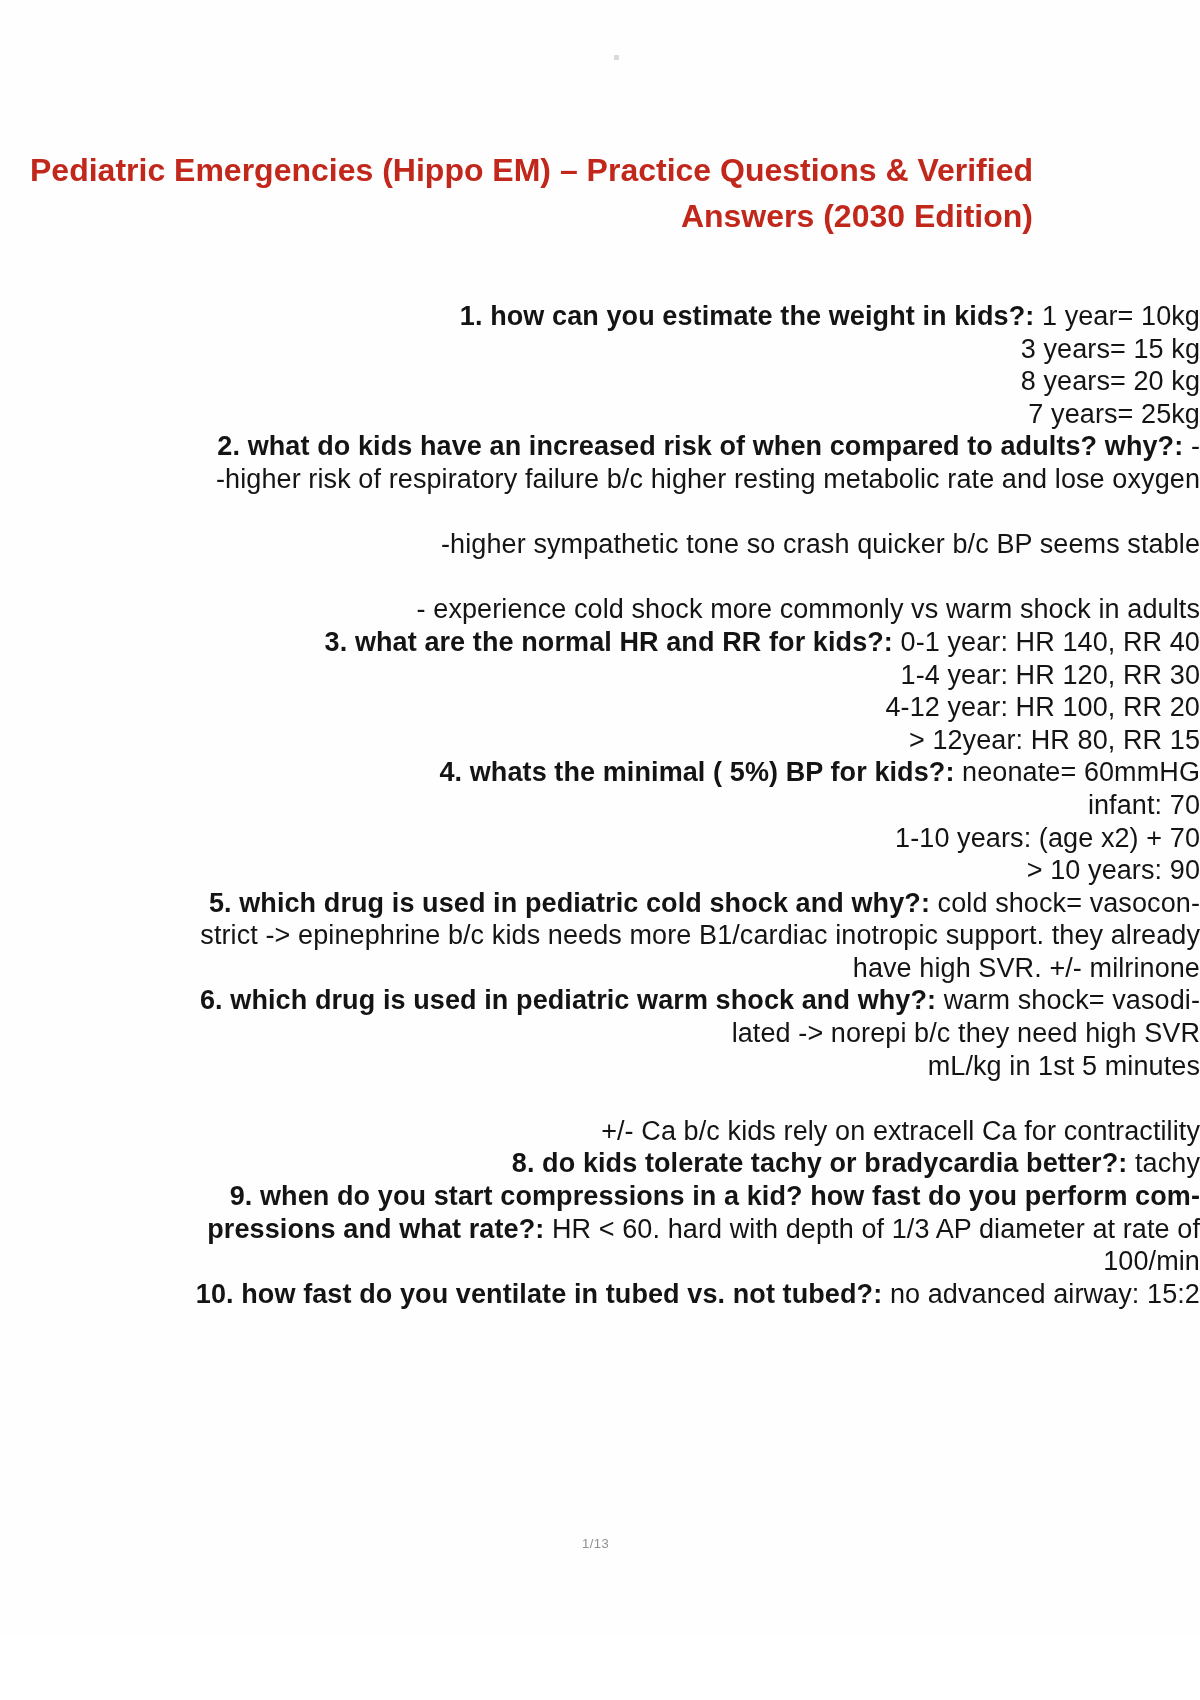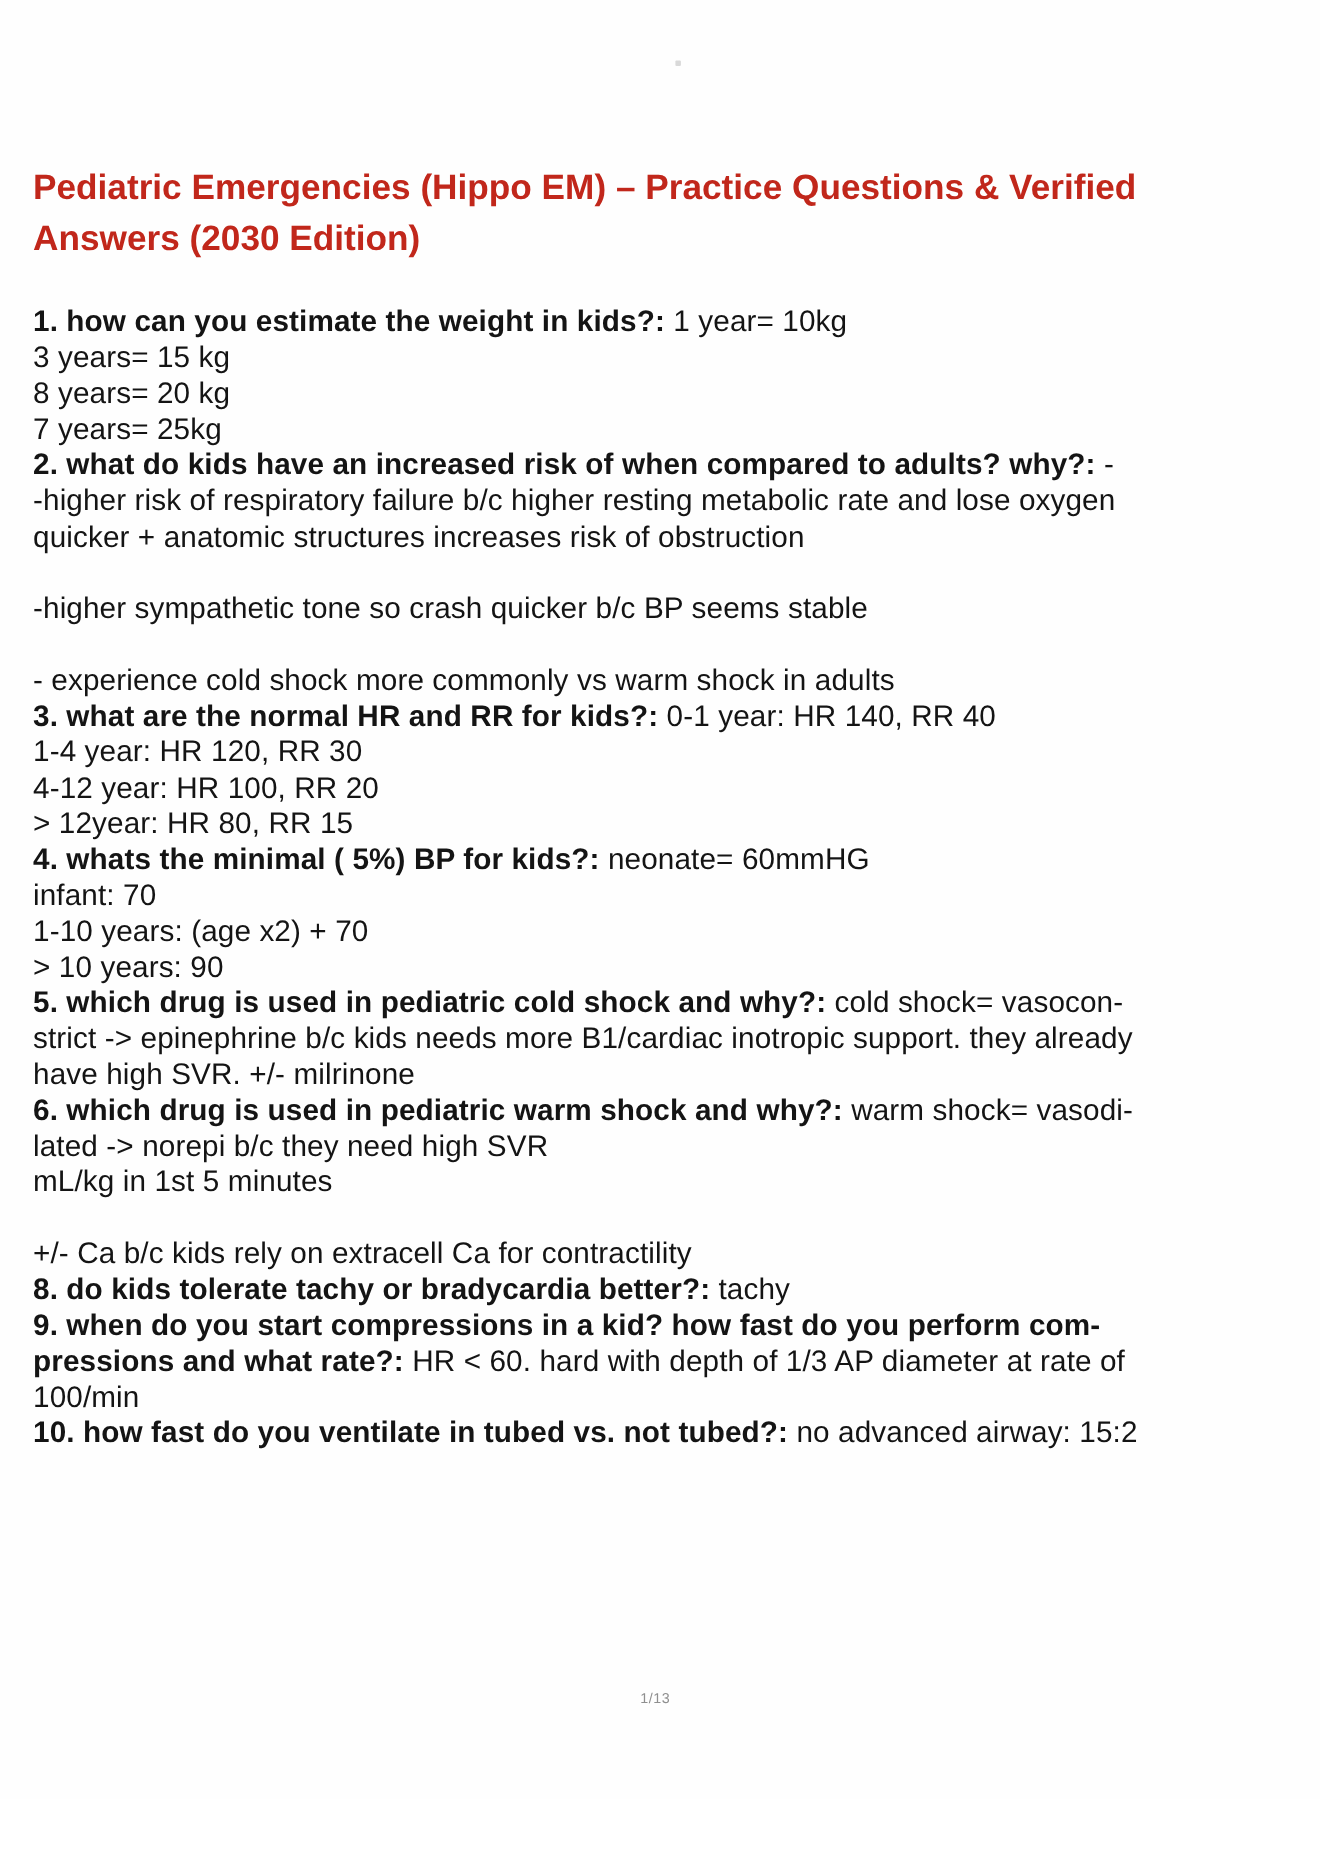--- a/index.html
+++ b/index.html
@@ -8,37 +8,38 @@
     background: #ffffff;
   }
   .page {
     position: relative;
     width: 1200px;
     height: 1636px;
     background: #fefefe;
     overflow: hidden;
     font-family: "Liberation Sans", sans-serif;
     color: #141414;
+    text-align: right;
   }
   .doc-title {
     position: absolute;
     left: 30px;
     top: 147px;
     font-size: 32px;
     font-weight: bold;
     line-height: 46px;
     color: #c1271b;
   }
   .doc-title .t-line {
     white-space: nowrap;
   }
   .doc-body {
     position: absolute;
     left: 30px;
-    top: 276px;
+    top: 300px;
     width: 1170px;
     font-size: 27px;
     line-height: 32.6px;
     letter-spacing: 0.1px;
   }
   .line {
     white-space: nowrap;
     min-height: 32.6px;
   }
   .line .b {
@@ -83,21 +84,20 @@
     <div class="t-line">Answers (2030 Edition)</div>
   </div>
 
   <div class="doc-body">
     <div class="line"><span class="b">1. how can you estimate the weight in kids?:</span><span> 1 year= 10kg</span></div>
     <div class="line"><span class="b"></span><span>3 years= 15 kg</span></div>
     <div class="line"><span class="b"></span><span>8 years= 20 kg</span></div>
     <div class="line"><span class="b"></span><span>7 years= 25kg</span></div>
     <div class="line"><span class="b">2. what do kids have an increased risk of when compared to adults? why?:</span><span> -</span></div>
     <div class="line"><span class="b"></span><span>-higher risk of respiratory failure b/c higher resting metabolic rate and lose oxygen</span></div>
-    <div class="line"><span class="b"></span><span>quicker + anatomic structures increases risk of obstruction</span></div>
     <div class="line"><span class="b"></span><span></span></div>
     <div class="line"><span class="b"></span><span>-higher sympathetic tone so crash quicker b/c BP seems stable</span></div>
     <div class="line"><span class="b"></span><span></span></div>
     <div class="line"><span class="b"></span><span>- experience cold shock more commonly vs warm shock in adults</span></div>
     <div class="line"><span class="b">3. what are the normal HR and RR for kids?:</span><span> 0-1 year: HR 140, RR 40</span></div>
     <div class="line"><span class="b"></span><span>1-4 year: HR 120, RR 30</span></div>
     <div class="line"><span class="b"></span><span>4-12 year: HR 100, RR 20</span></div>
     <div class="line"><span class="b"></span><span>&gt; 12year: HR 80, RR 15</span></div>
     <div class="line"><span class="b">4. whats the minimal ( 5%) BP for kids?:</span><span> neonate= 60mmHG</span></div>
     <div class="line"><span class="b"></span><span>infant: 70</span></div>

